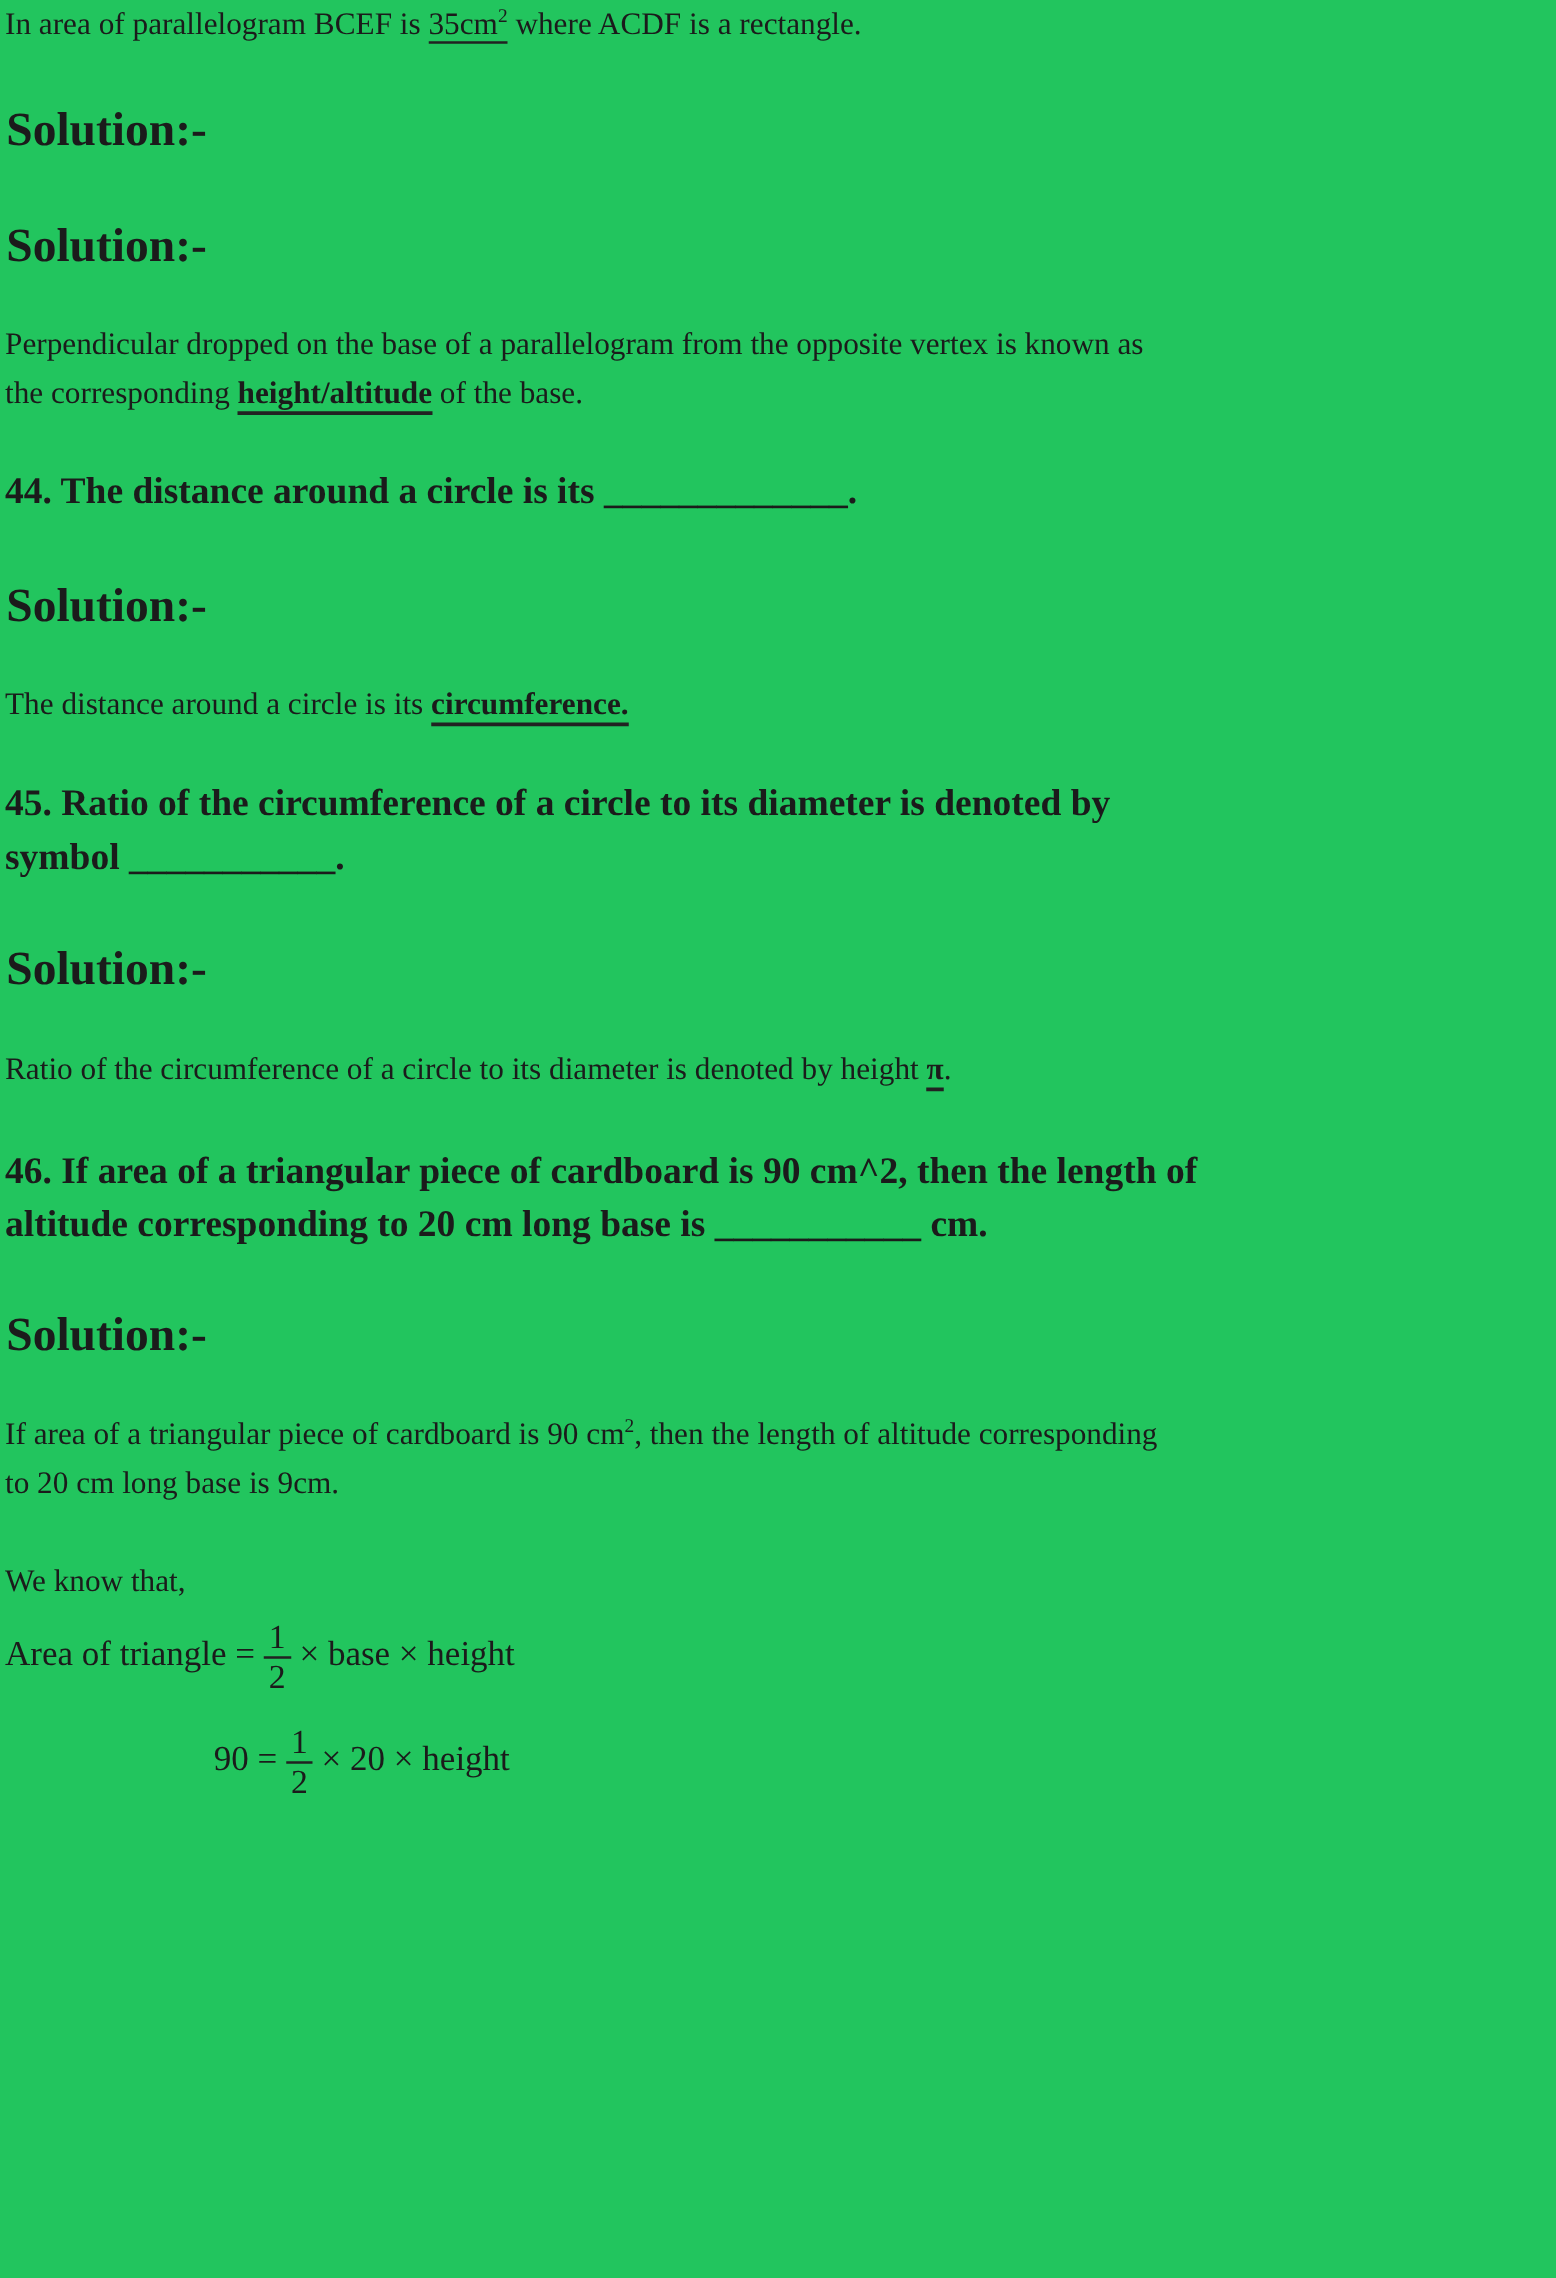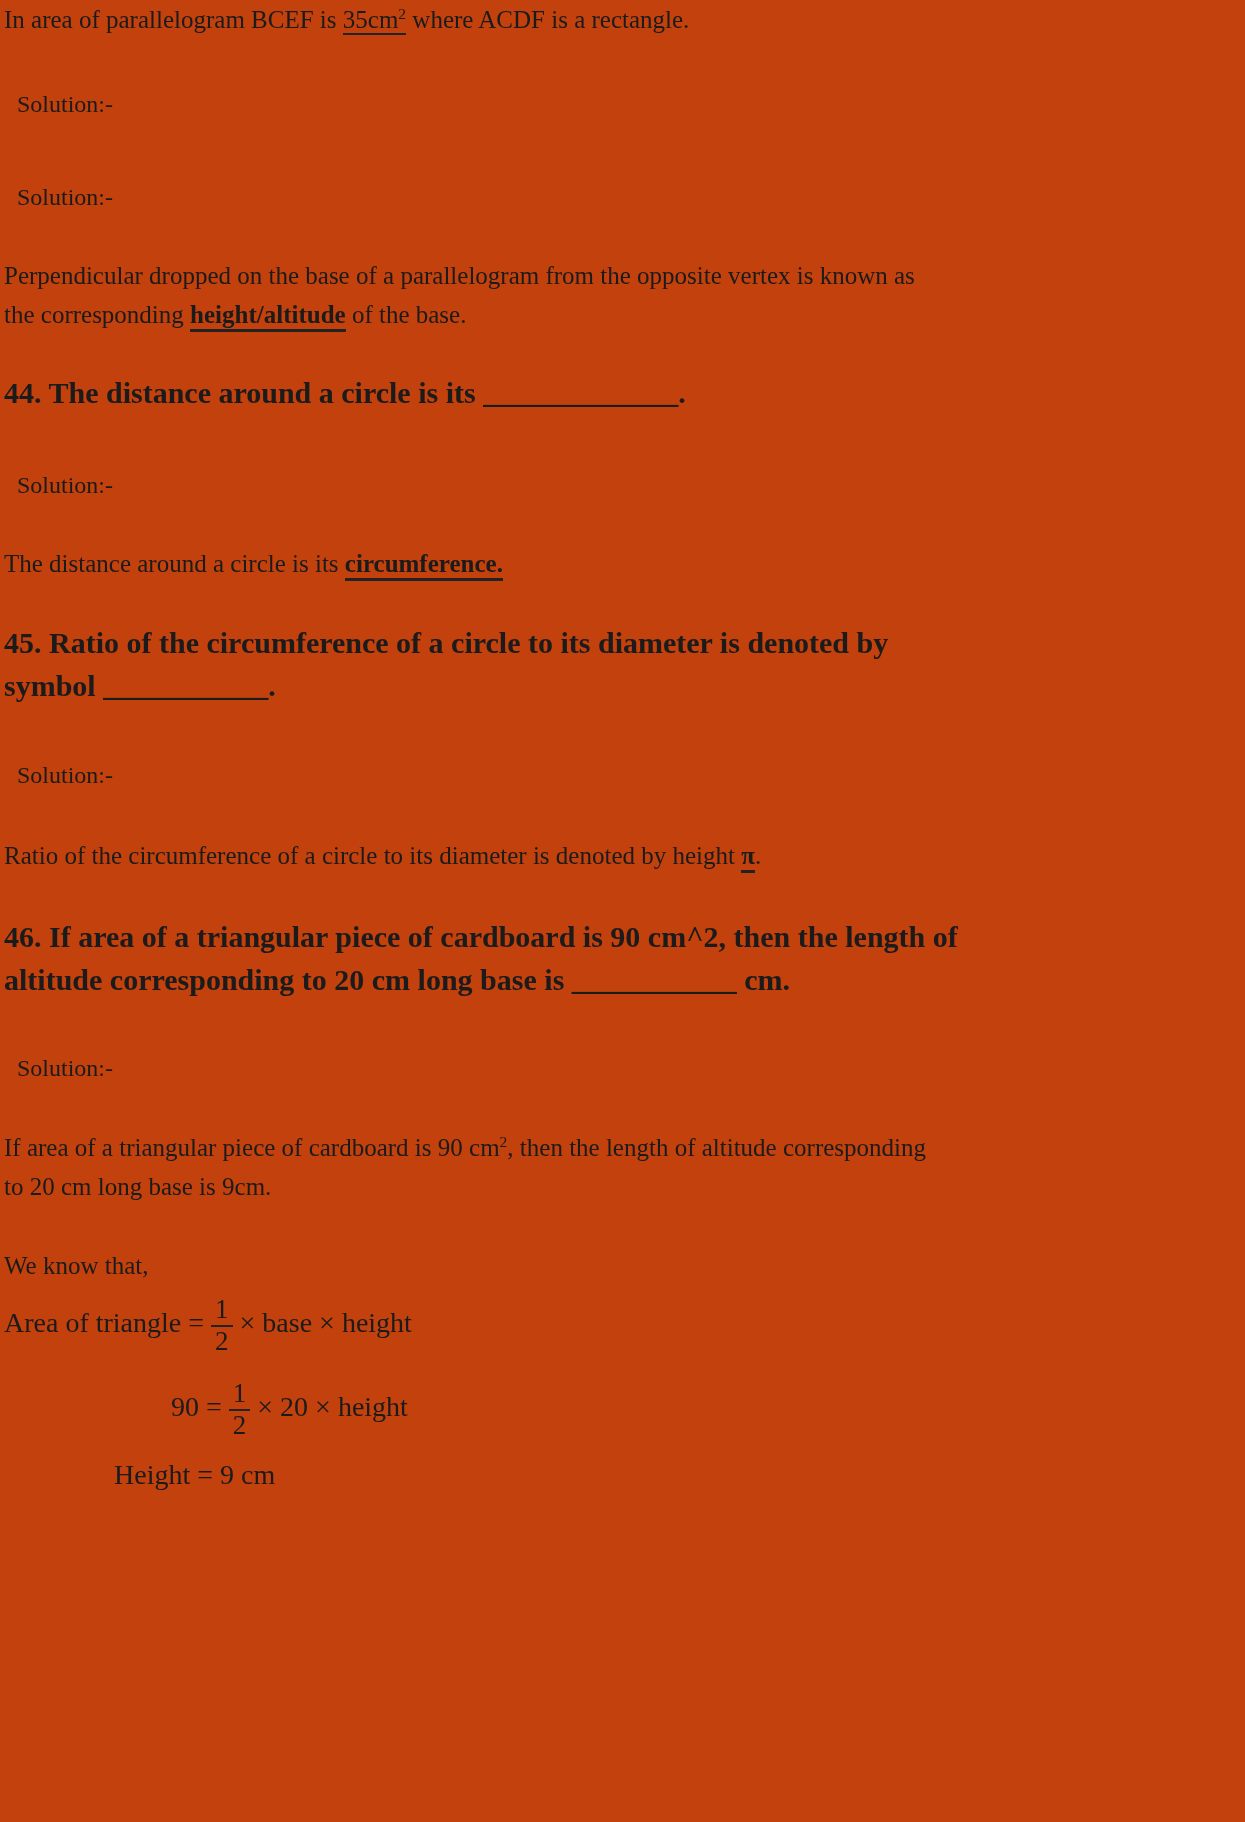--- a/index.html
+++ b/index.html
@@ -1,43 +1,43 @@
 <!DOCTYPE html>
 <html><head>
 <meta charset="utf-8">
 <style>
   html,body { margin:0; padding:0; background:#ffffff; }
   .page {
     position:relative;
     width:1245px; height:1822px;
-    background:#c2410c;
+    background:#22c55e;
     color:#1b1b1b;
     font-family:"Liberation Serif", serif;
     padding:0 0 0 4px;
     box-sizing:border-box;
     overflow:hidden;
   }
   .body {
     font-size:25px;
     line-height:39px;
     margin:0;
     white-space:pre-line;
   }
   .qh {
     font-size:30px;
     line-height:43px;
     font-weight:bold;
     margin:0;
     white-space:pre-line;
   }
   .sol {
-    font-size:24px;
+    font-size:38px;
     line-height:45px;
-    font-weight:normal;
-    margin:13px;
+    font-weight:bold;
+    margin:1px;
   }
   .u { border-bottom:2px solid #222; }
   .ans { font-weight:bold; border-bottom:3px solid #222; padding-bottom:1px; }
   sup { font-size:0.62em; vertical-align:super; line-height:0; }
   .eq {
     font-size:28px;
     line-height:34px;
     margin:0;
     white-space:normal;
   }
@@ -85,15 +85,14 @@
   <p class="eq" style="margin-top:10px"><span>Area of triangle =</span><span class="frac">
         <span class="num">1</span>
         <span class="den">2</span>
       </span><span>× base × height</span></p>
 
   <p class="eq" style="margin-top:23px; margin-left:167px"><span>90 =</span><span class="frac">
         <span class="num">1</span>
         <span class="den">2</span>
       </span><span>× 20 × height</span></p>
 
-  <p class="eq" style="margin-top:14px; margin-left:110px; line-height:39px">Height = 9 cm</p>
 
 </div>
 
 </body></html>

